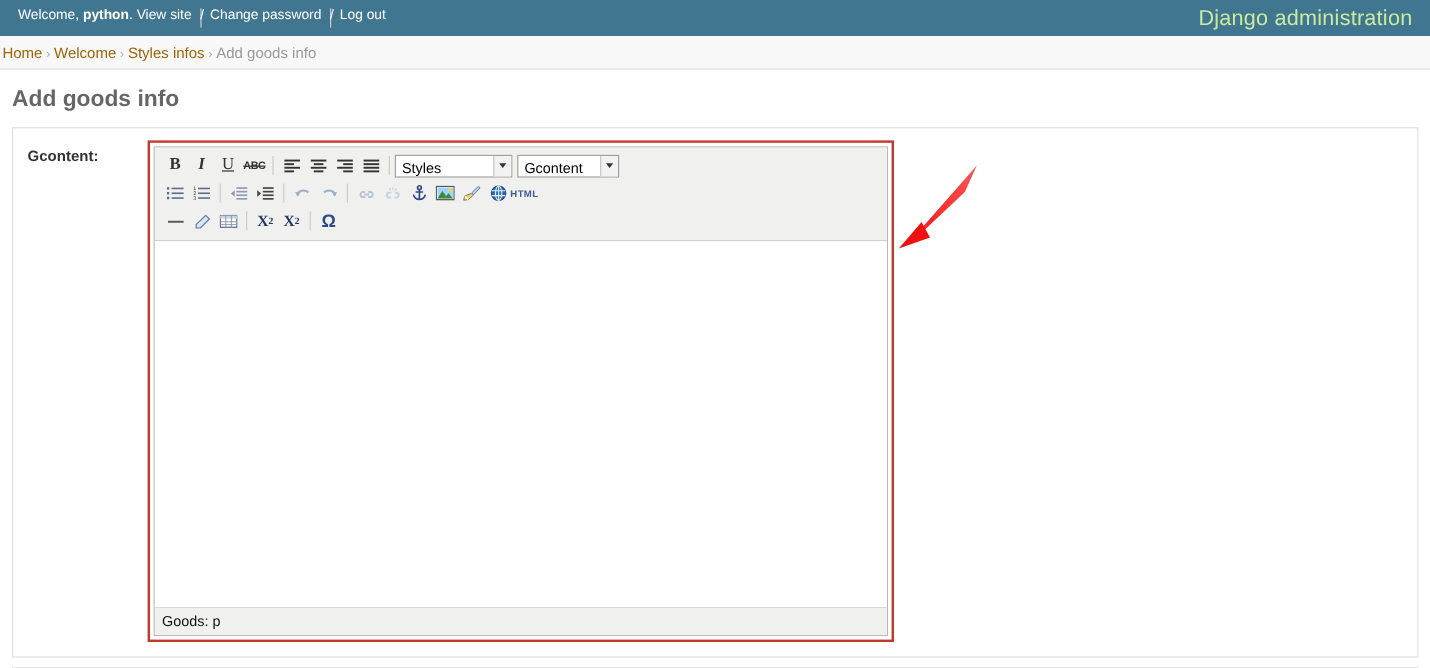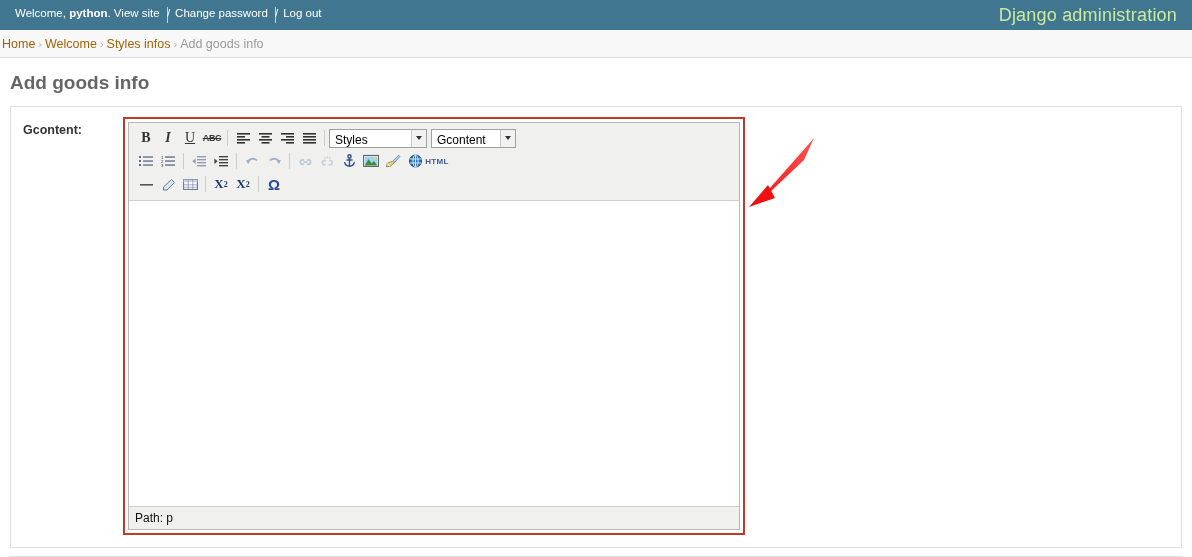--- a/index.html
+++ b/index.html
@@ -377,21 +377,21 @@
                   <span class="sep"></span>
                   <span class="btn sub1">X<sub style="font-size:8px">2</sub></span>
                   <span class="btn sup1">X<sup style="font-size:8px">2</sup></span>
                   <span class="sep"></span>
                   <span class="btn omega">Ω</span>
                 </div>
               </div>
 
               <div class="edit-area" contenteditable="true" style=""></div>
 
-              <div class="statusbar">Path: p</div>
+              <div class="statusbar">Goods: p</div>
             </div>
 
           </div>
         </div>
       </div>
 
       <div class="submit-row">
         
         
         

